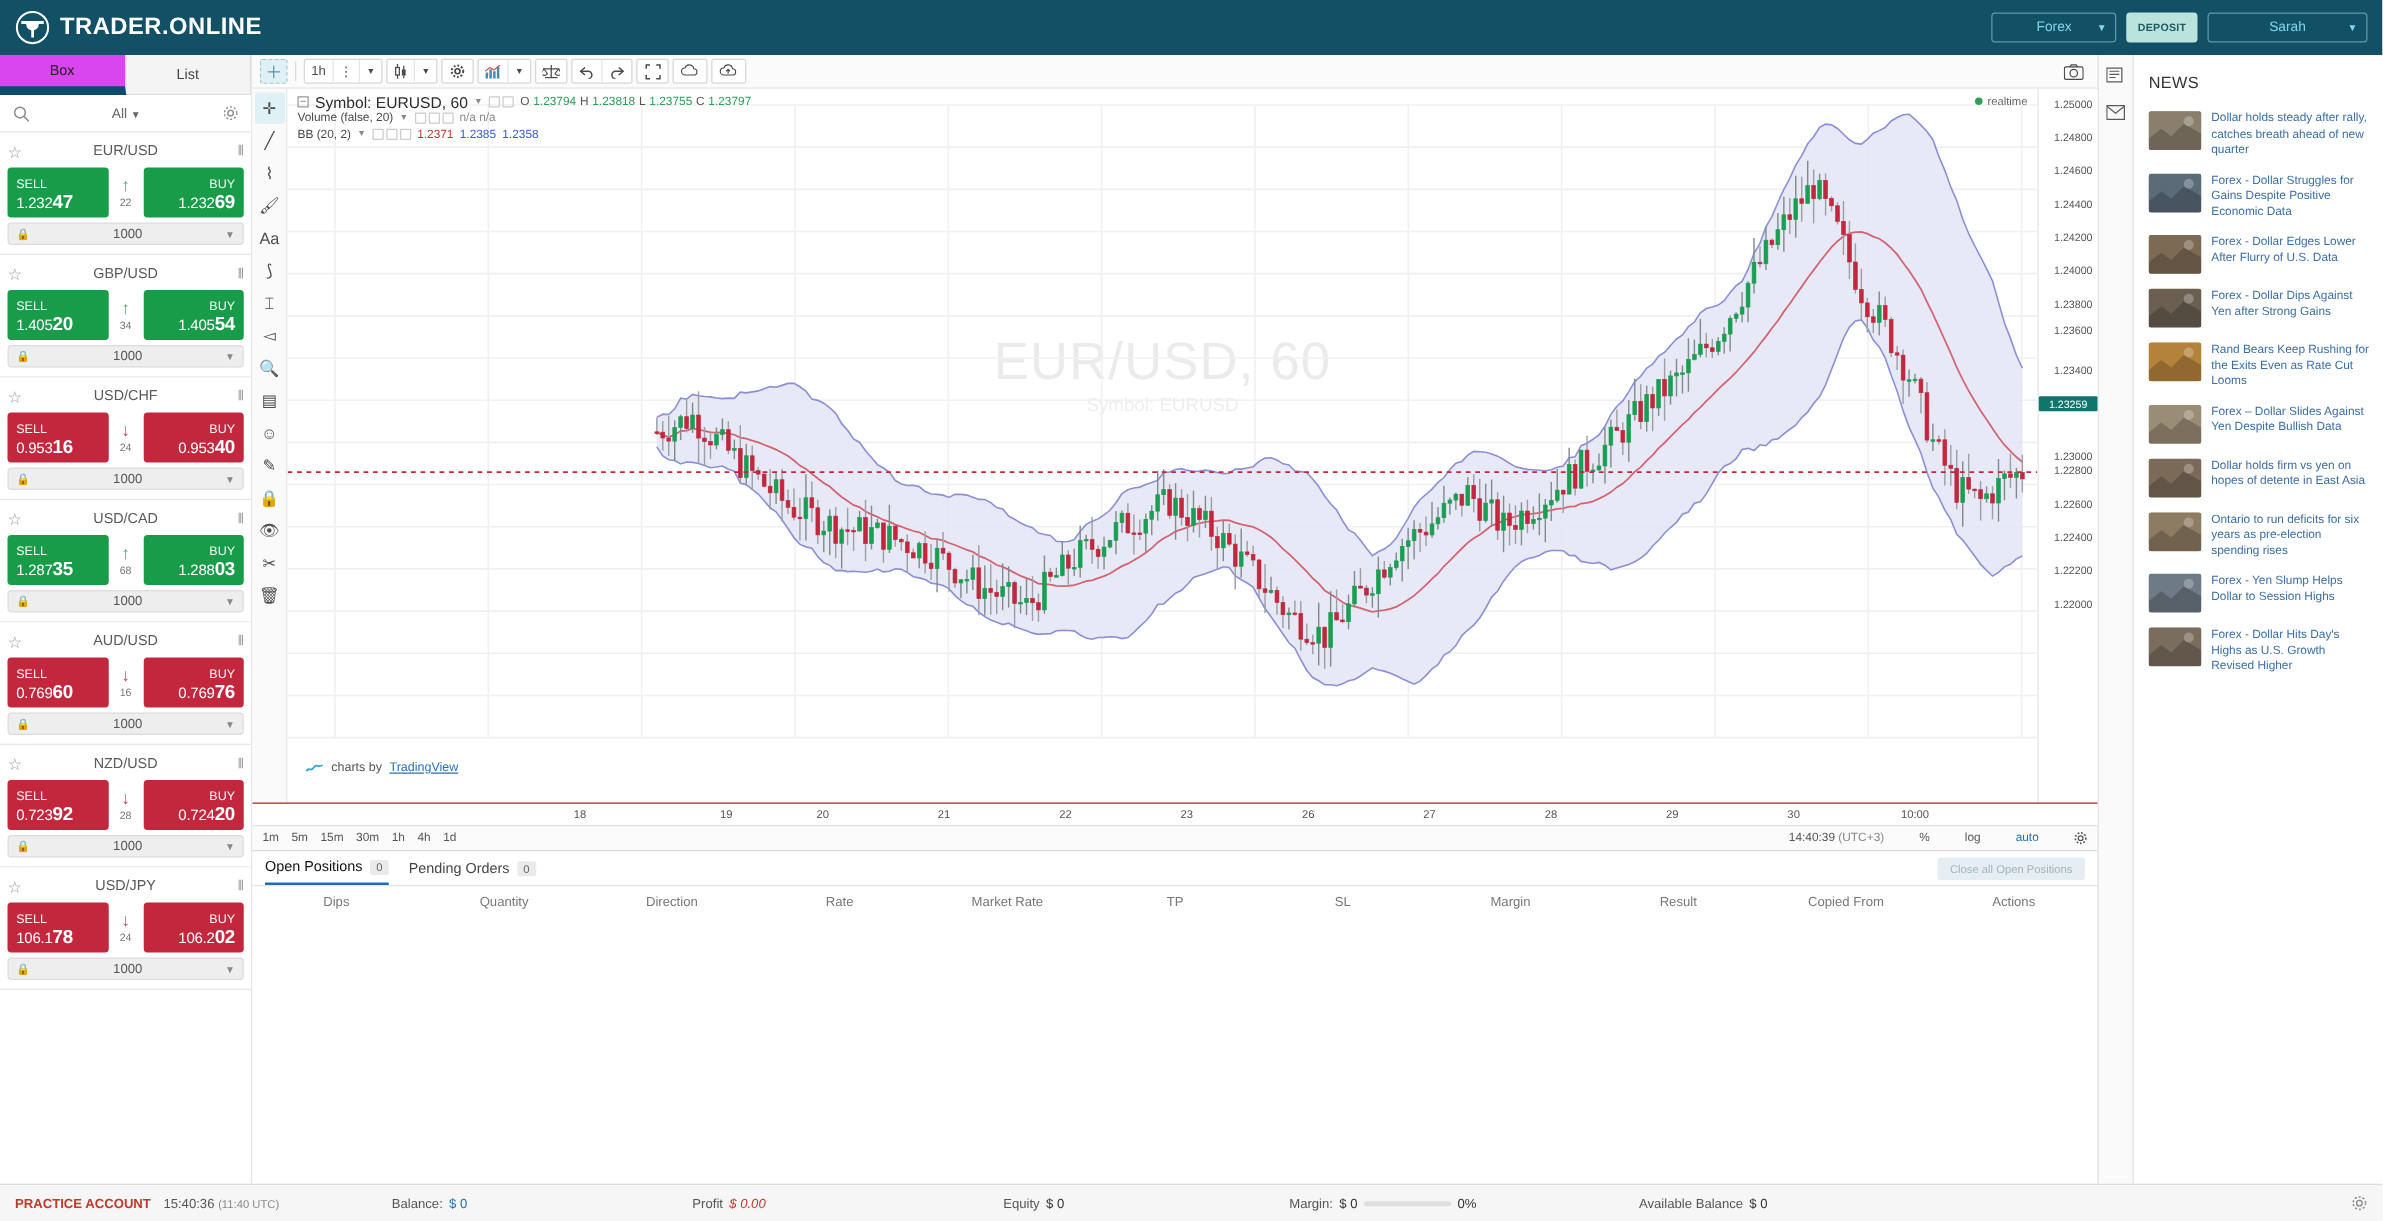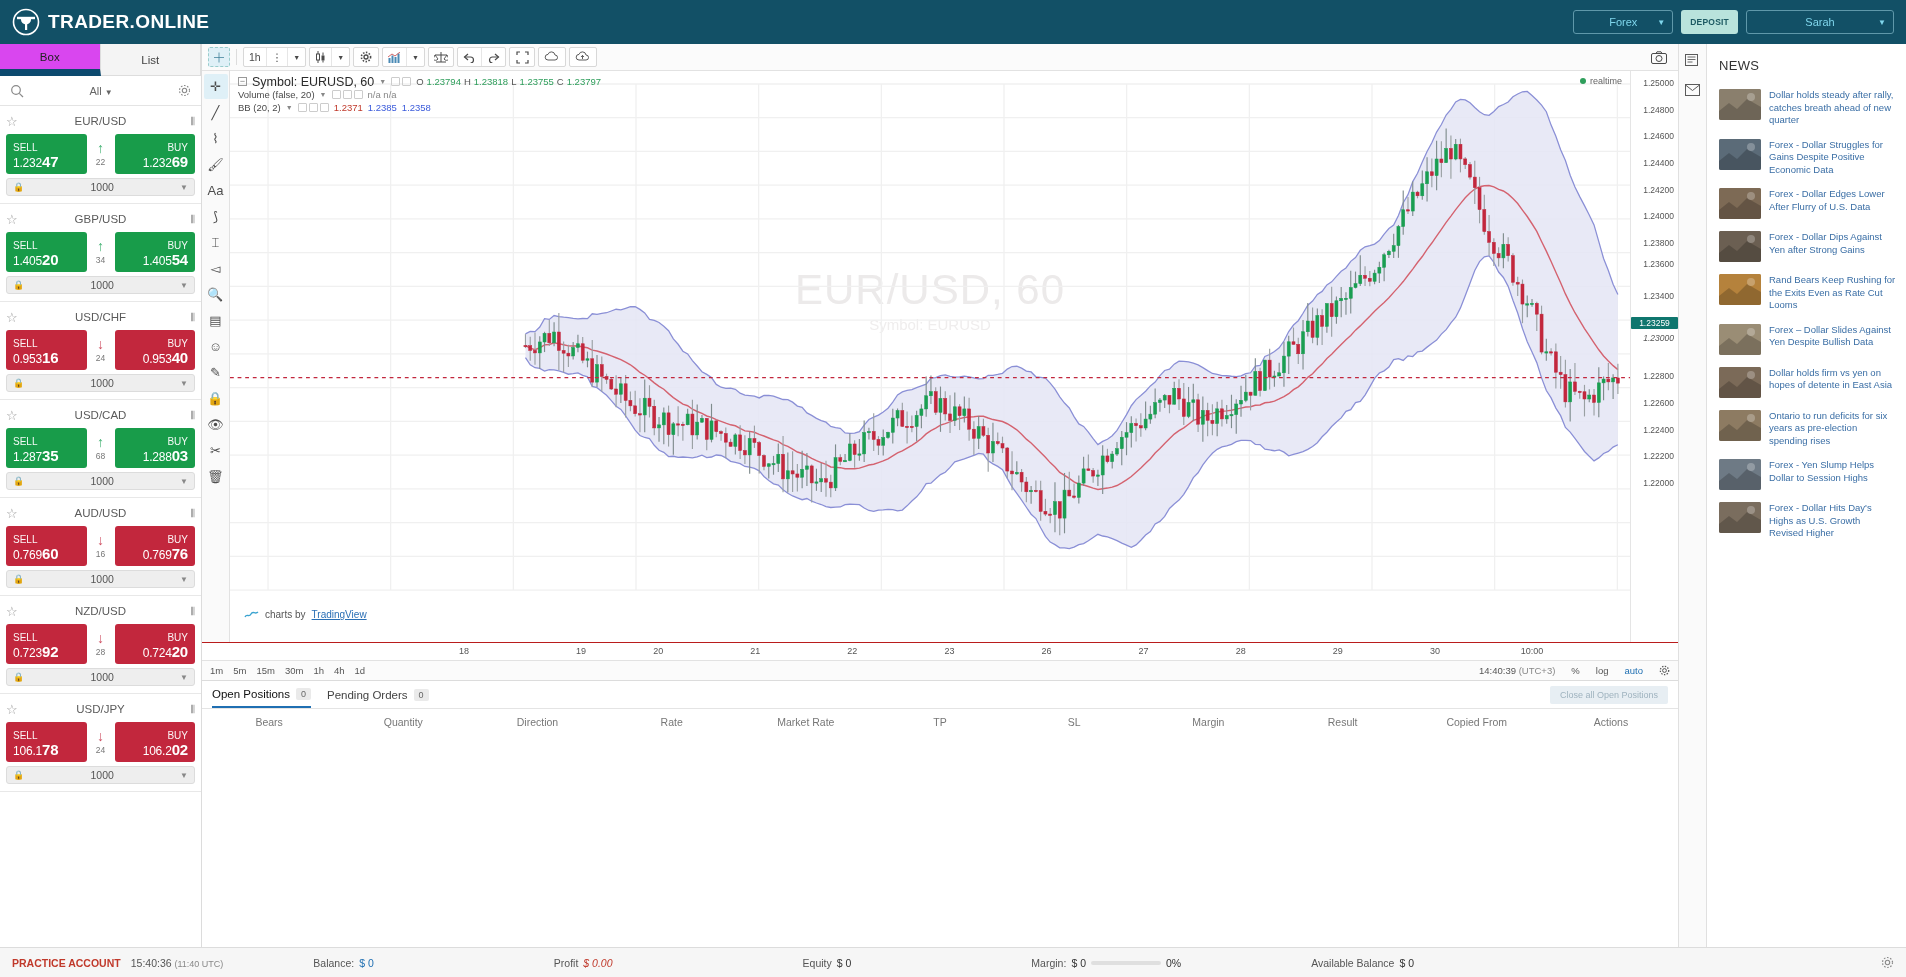--- a/index.html
+++ b/index.html
@@ -19,21 +19,21 @@
   .logo-mark { width: 28px; height: 28px; }
   .logo-text { color: #fff; font-size: 19px; font-weight: bold; letter-spacing: .4px; }
   .topbar-right { margin-left: auto; display: flex; align-items: center; gap: 8px; }
   .pill {
     border: 1px solid #5f98aa; color: #7fd6ec; background: transparent;
     height: 24px; border-radius: 3px; font-size: 11px; display: flex;
     align-items: center; justify-content: center; padding: 0 10px; cursor: pointer;
     position: relative;
   }
   .pill.forex { width: 100px; }
-  .pill.user { width: 148px; }
+  .pill.user { width: 128px; }
   .pill .caret { position: absolute; right: 7px; font-size: 8px; }
   .deposit-btn {
     background: #b9e3dc; color: #1d5a63; font-size: 8.5px; font-weight: bold;
     height: 24px; border-radius: 3px; display: flex; align-items: center;
     justify-content: center; padding: 0 9px; cursor: pointer; letter-spacing: .2px;
   }
 
   
   .body-row { flex: 1; display: flex; min-height: 0; }
 
@@ -161,21 +161,21 @@
     height: 18px; flex: 0 0 18px; border-top: 1px solid #b91c1c; position: relative;
     background: #fff; font-size: 9px; color: #555;
   }
   .ta-lab { position: absolute; top: 3px; transform: translateX(-50%); }
 
   .chart-foot {
     height: 20px; flex: 0 0 20px; background: #fbfbfb; border-top: 1px solid #e2e2e2;
     display: flex; align-items: center; padding: 0 8px; gap: 10px; font-size: 9.5px; color: #555;
   }
   .cf-it { cursor: pointer; }
-  .cf-right { margin-left: auto; display: flex; align-items: flex-start; gap: 16px; }
+  .cf-right { margin-left: auto; display: flex; align-items: flex-start; gap: 28px; }
   .cf-right .active { color: #1f6fb2; }
 
   
   .positions { flex: 0 0 auto; border-top: 1px solid #dcdcdc; background: #fff; display: flex; flex-direction: column; }
   .pos-tabs { height: 28px; display: flex; align-items: center; padding: 0 10px; gap: 16px; border-bottom: 1px solid #e4e4e4; position: relative;}
   .pos-tab { display: flex; align-items: center; gap: 6px; font-size: 11.5px; color: #444; cursor: pointer; height: 100%; }
   .pos-tab .cnt { background: #eaeaea; color: #666; font-size: 9px; border-radius: 2px; padding: 1px 5px; }
   .pos-tab.active { color: #111; border-bottom: 2px solid #1f6fb2; }
   .close-all {
     margin-left: auto; background: #e7eef3; color: #9fb3bf; font-size: 9px;
@@ -1138,21 +1138,21 @@
             <div class="pa-lab" style="top: 12px;">1.25000</div>
             <div class="pa-lab" style="top: 38.6667px;">1.24800</div>
             <div class="pa-lab" style="top: 65.3333px;">1.24600</div>
             <div class="pa-lab" style="top: 92px;">1.24400</div>
             <div class="pa-lab" style="top: 118.667px;">1.24200</div>
             <div class="pa-lab" style="top: 145.333px;">1.24000</div>
             <div class="pa-lab" style="top: 172px;">1.23800</div>
             <div class="pa-lab" style="top: 193px;">1.23600</div>
             <div class="pa-lab" style="top: 225.333px;">1.23400</div>
             <div class="pa-lab" style="top: 252px;">1.23200</div>
-            <div class="pa-lab" style="top: 267px; font-style: italic;">1.23000</div>
+            <div class="pa-lab" style="top: 294px;">1.23000</div>
             <div class="pa-lab" style="top: 305.333px;">1.22800</div>
             <div class="pa-lab" style="top: 332px;">1.22600</div>
             <div class="pa-lab" style="top: 358.667px;">1.22400</div>
             <div class="pa-lab" style="top: 385.333px;">1.22200</div>
             <div class="pa-lab" style="top: 412px;">1.22000</div>
             <div class="pa-cur" style="top: 252px;">1.23259</div>
           </div>
       </div>
 
       <div class="time-axis" id="time-axis">
@@ -1203,21 +1203,21 @@
             <span>Open Positions</span>
             <span class="cnt">0</span>
           </div>
           <div class="pos-tab">
             <span>Pending Orders</span>
             <span class="cnt">0</span>
           </div>
           <div class="close-all">Close all Open Positions</div>
         </div>
         <div class="pos-head" id="pos-head">
-            <div>Bears</div>
+            <div>Dips</div>
             <div>Quantity</div>
             <div>Direction</div>
             <div>Rate</div>
             <div>Market Rate</div>
             <div>TP</div>
             <div>SL</div>
             <div>Margin</div>
             <div>Result</div>
             <div>Copied From</div>
             <div>Actions</div>

